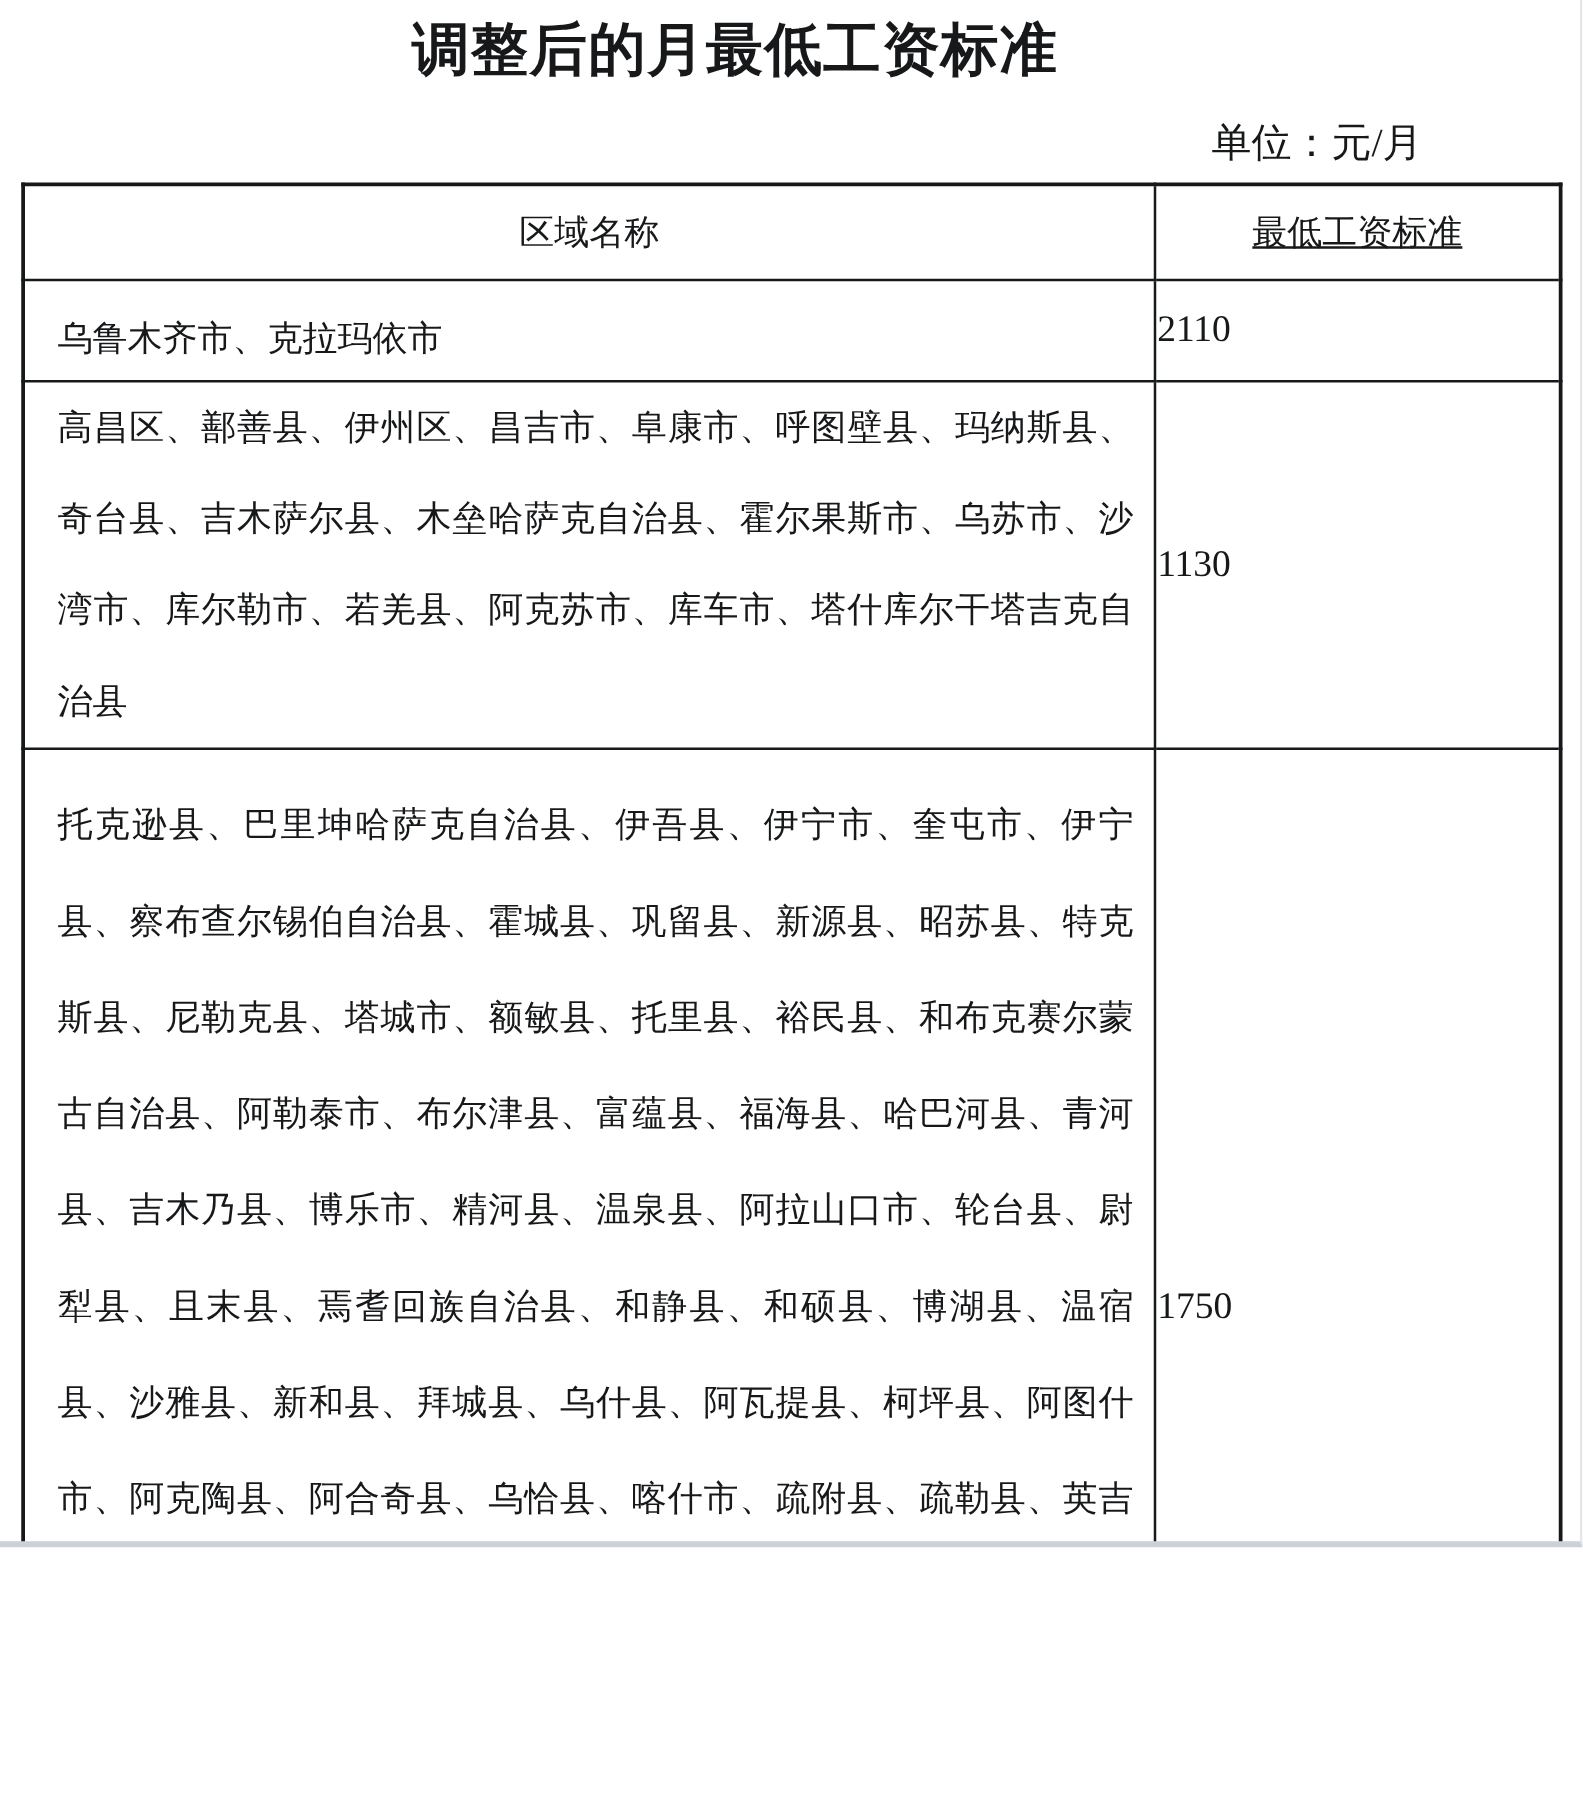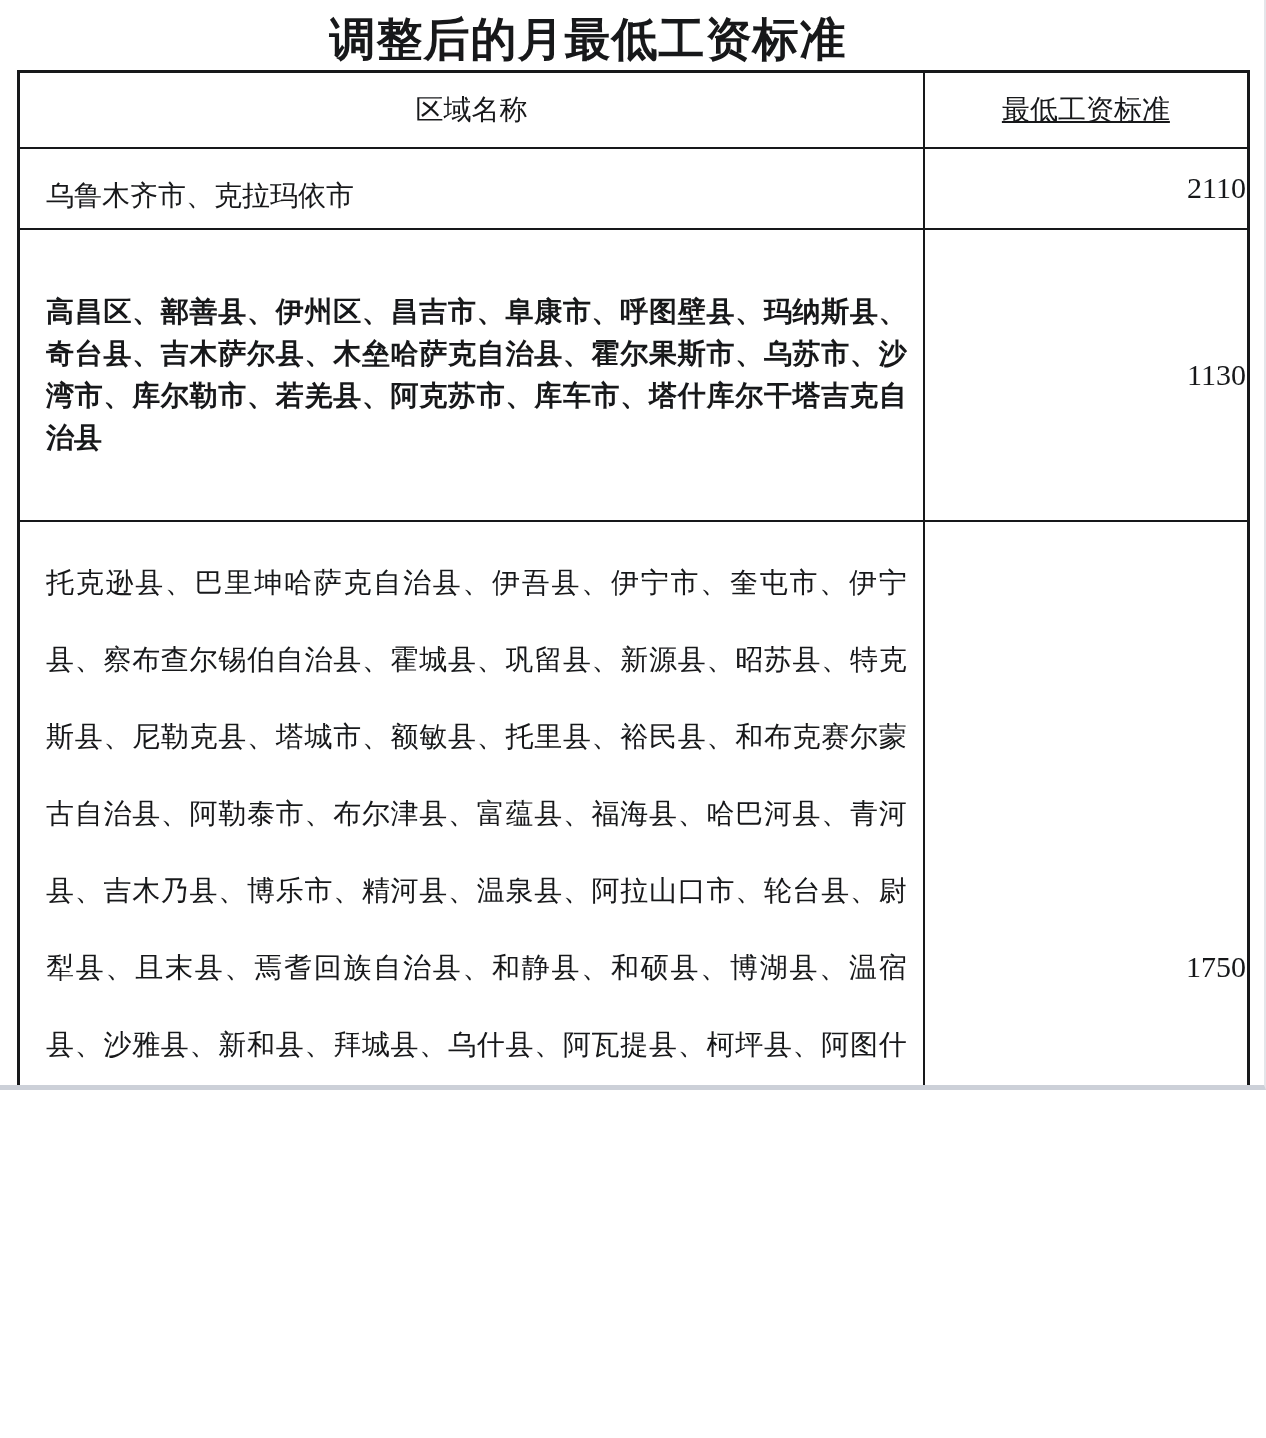--- a/index.html
+++ b/index.html
@@ -5,21 +5,21 @@
   html, body {
     margin: 0;
     padding: 0;
     background: #ffffff;
     font-family: "Liberation Serif", "DejaVu Serif", serif;
     color: #17181a;
   }
   .page {
     position: relative;
     width: 1266px;
-    height: 1090px;
+    height: 1238px;
     background: #ffffff;
     box-sizing: border-box;
     border-right: 2px solid #e4e6ea;
     border-bottom: 5px solid #ccd0d8;
     overflow: hidden;
   }
   .doc-title {
     margin: 0;
     padding-top: 10px;
     padding-right: 88px;
@@ -64,44 +64,44 @@
     padding-left: 26px;
     padding-right: 16px;
   }
   tr.row-1 td.regions-cell {
     height: 81px;
     line-height: 32px;
     padding-top: 16px;
     padding-bottom: 0;
   }
   tr.row-2 td.regions-cell {
-    line-height: 42px;
+    line-height: 73px;
     padding-top: 0;
     padding-bottom: 0;
     height: 292px;
-    font-weight: bold;
   }
   tr.row-3 td.regions-cell {
     line-height: 77px;
     padding-top: 22px;
     padding-bottom: 22px;
     height: 814px;
   }
   td.wage-cell {
-    text-align: right;
+    text-align: left;
     font-size: 30px;
   }
 </style>
 </head>
 <body>
 
 <div class="page">
 
   <h1 class="doc-title">调整后的月最低工资标准</h1>
 
+  <div class="unit-line">单位：元/月</div>
 
   <table class="wage-table">
     <thead>
       <tr>
         <th class="col-region">区域名称</th>
         <th class="col-wage">最低工资标准</th>
       </tr>
     </thead>
     <tbody>
       <tr class="row-1">

